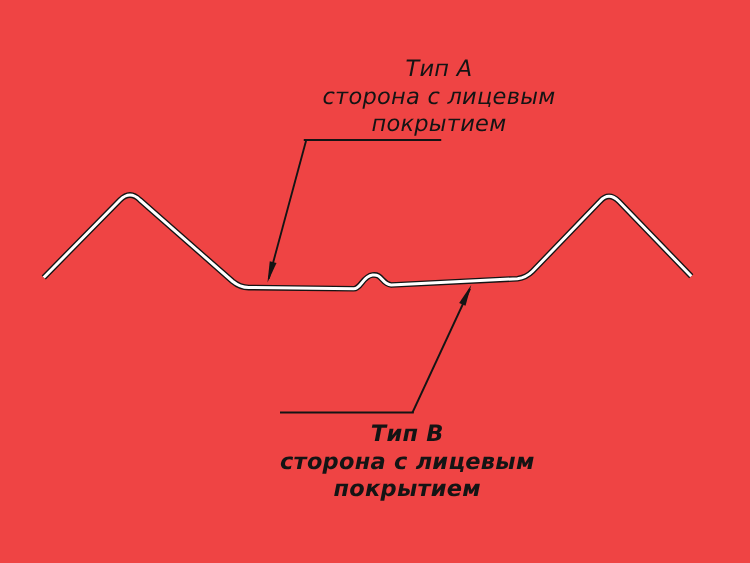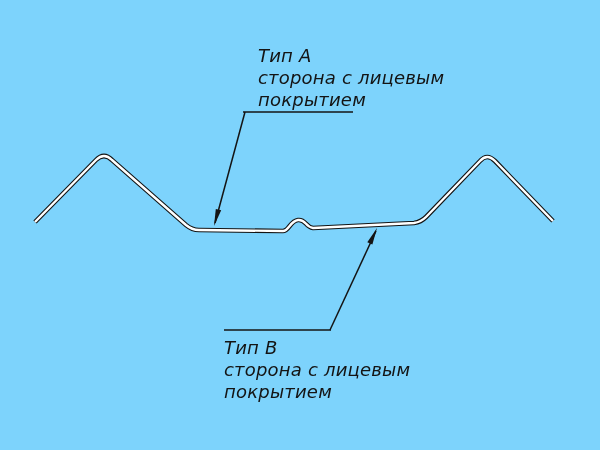--- a/index.html
+++ b/index.html
@@ -5,22 +5,23 @@
   html, body {
     margin: 0;
     padding: 0;
     background: #ffffff;
     font-family: "DejaVu Sans", sans-serif;
   }
   .canvas {
     position: relative;
     width: 600px;
     height: 450px;
-    background: #7dd3fc;
+    background: #ef4444;
     overflow: hidden;
+    text-align: center;
   }
   .drawing-svg {
     position: absolute;
     left: 0;
     top: 0;
   }
   .callout {
     position: absolute;
     font-style: italic;
     color: #141414;
@@ -32,20 +33,21 @@
   .callout .title {
     margin-bottom: 0px;
   }
   .callout-top {
     left: 258px;
     top: 45px;
   }
   .callout-bottom {
     left: 224px;
     top: 337px;
+    font-weight: bold;
   }
 </style>
 </head>
 <body>
 
 <div class="canvas">
 
   <svg class="drawing-svg" width="600" height="450" viewBox="0 0 600 450">
 
     <path d="M 35 222

